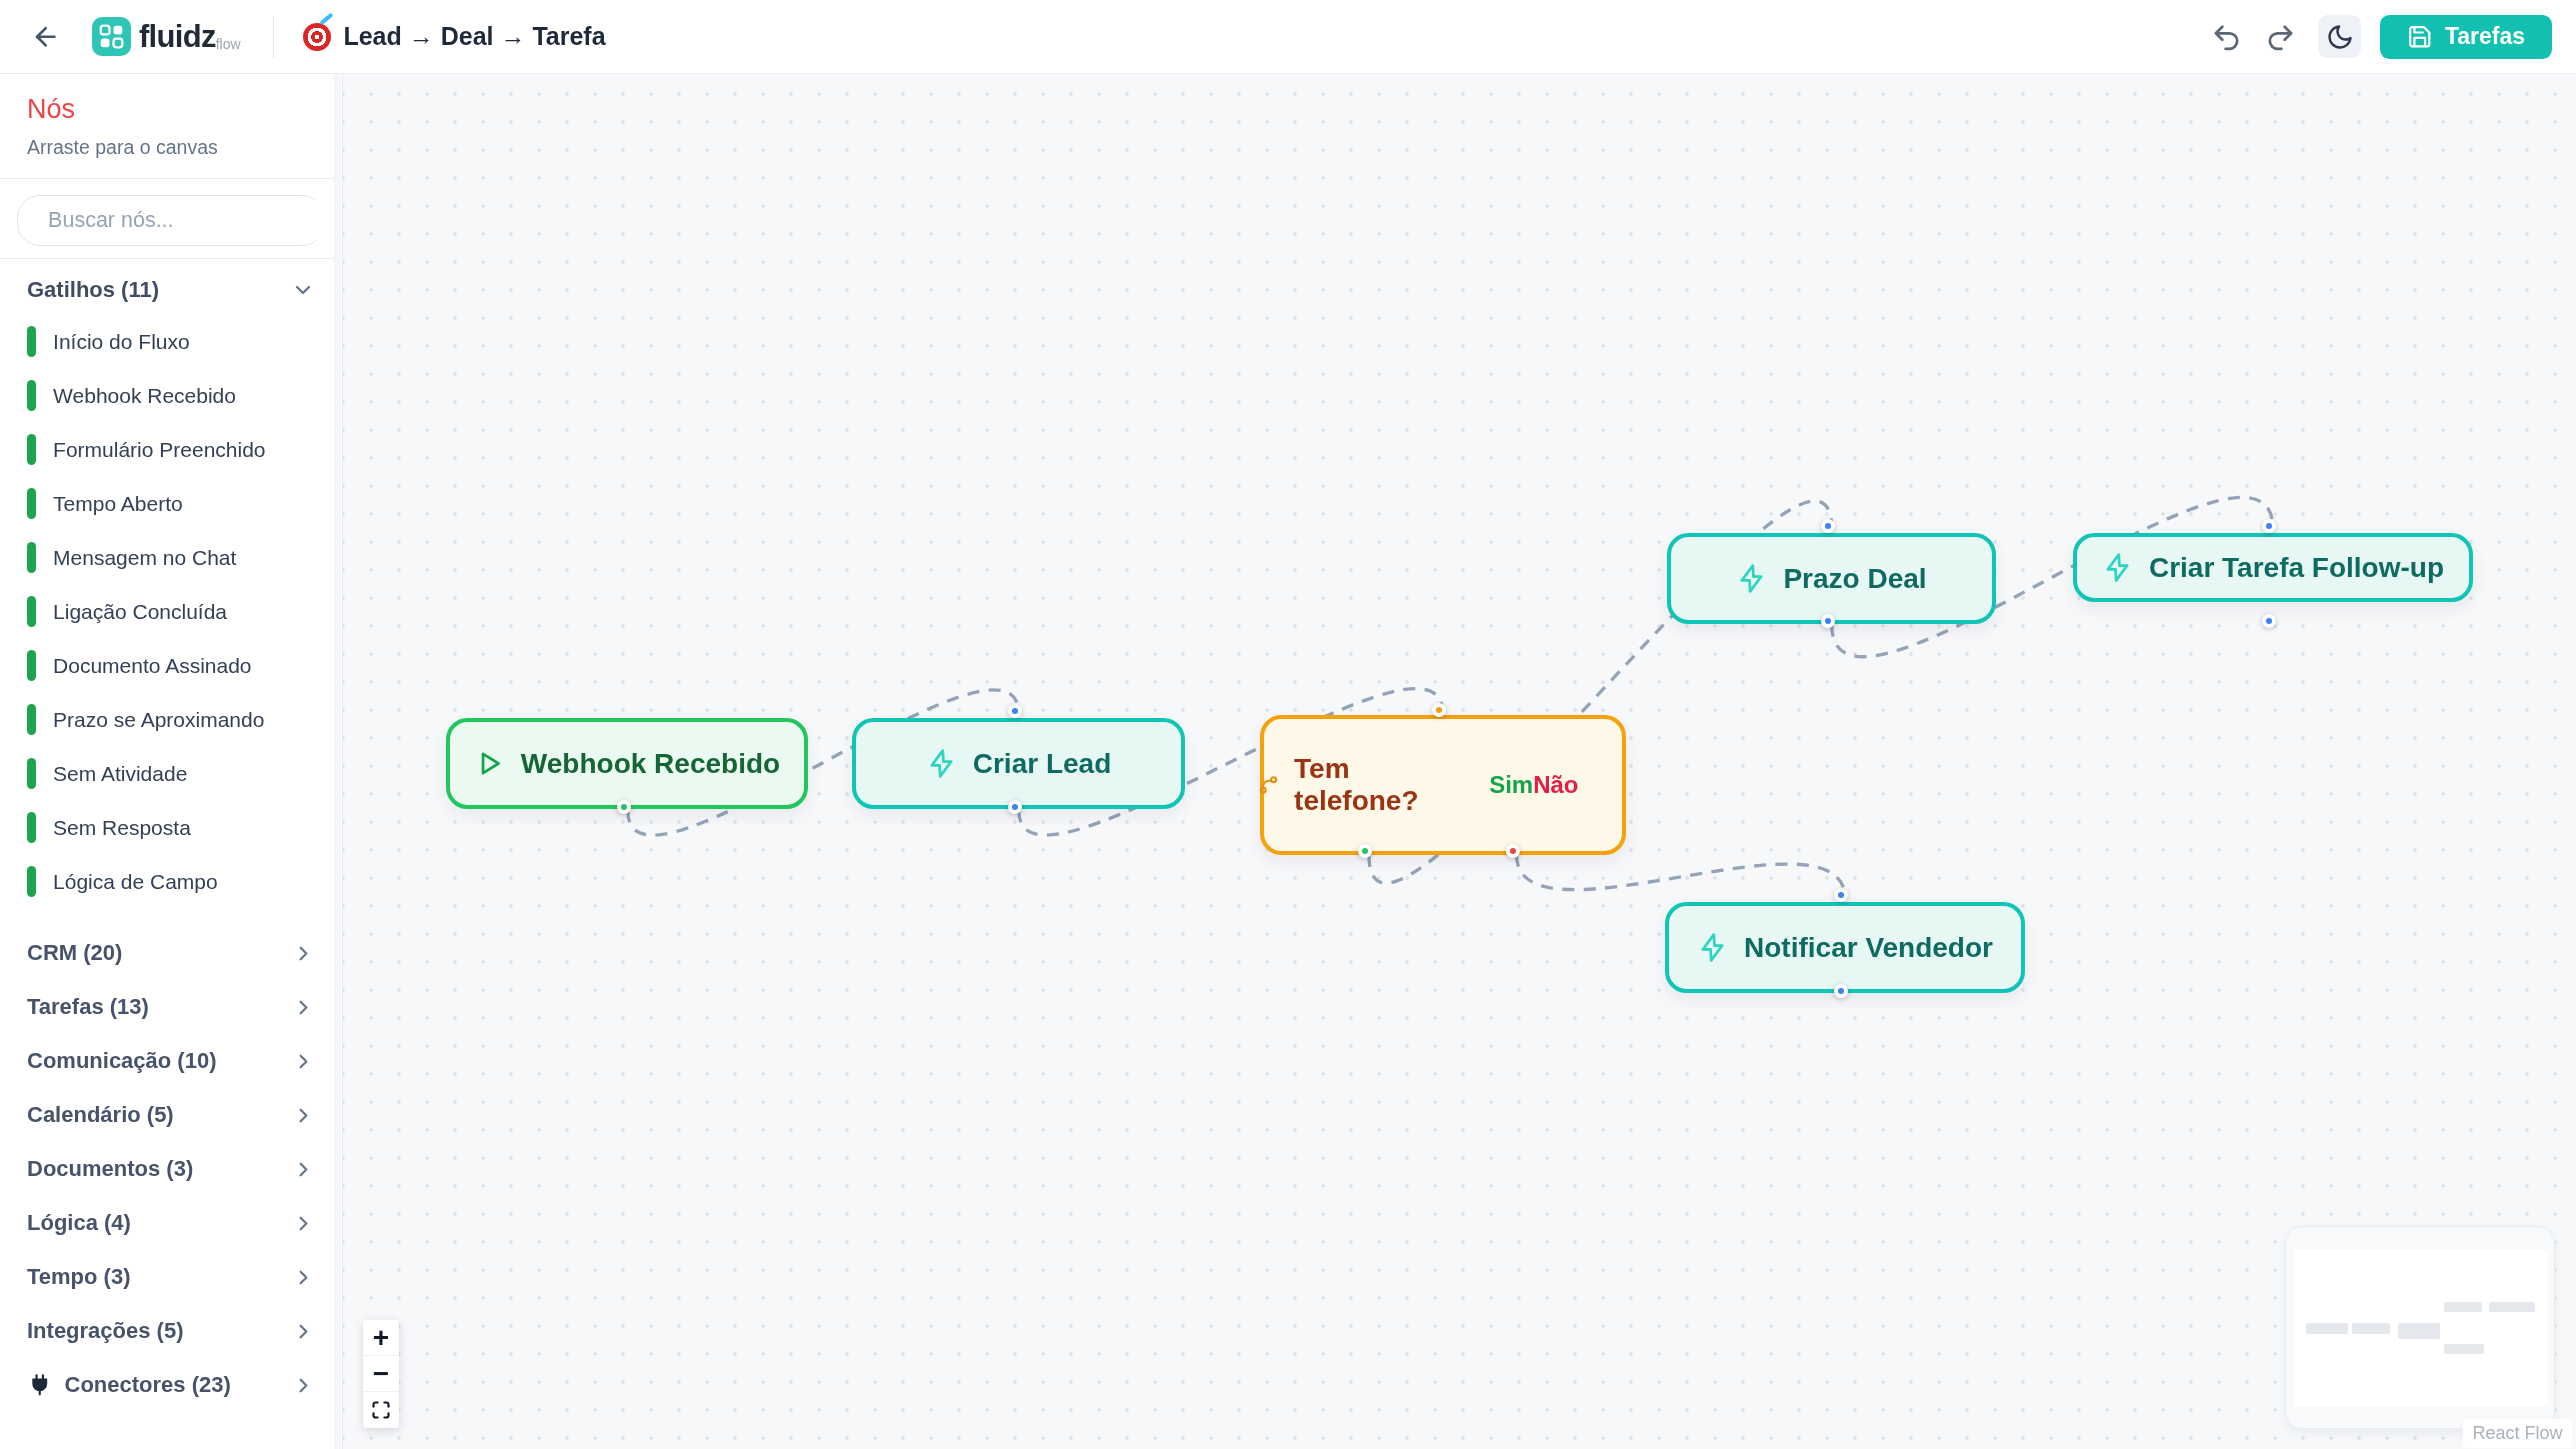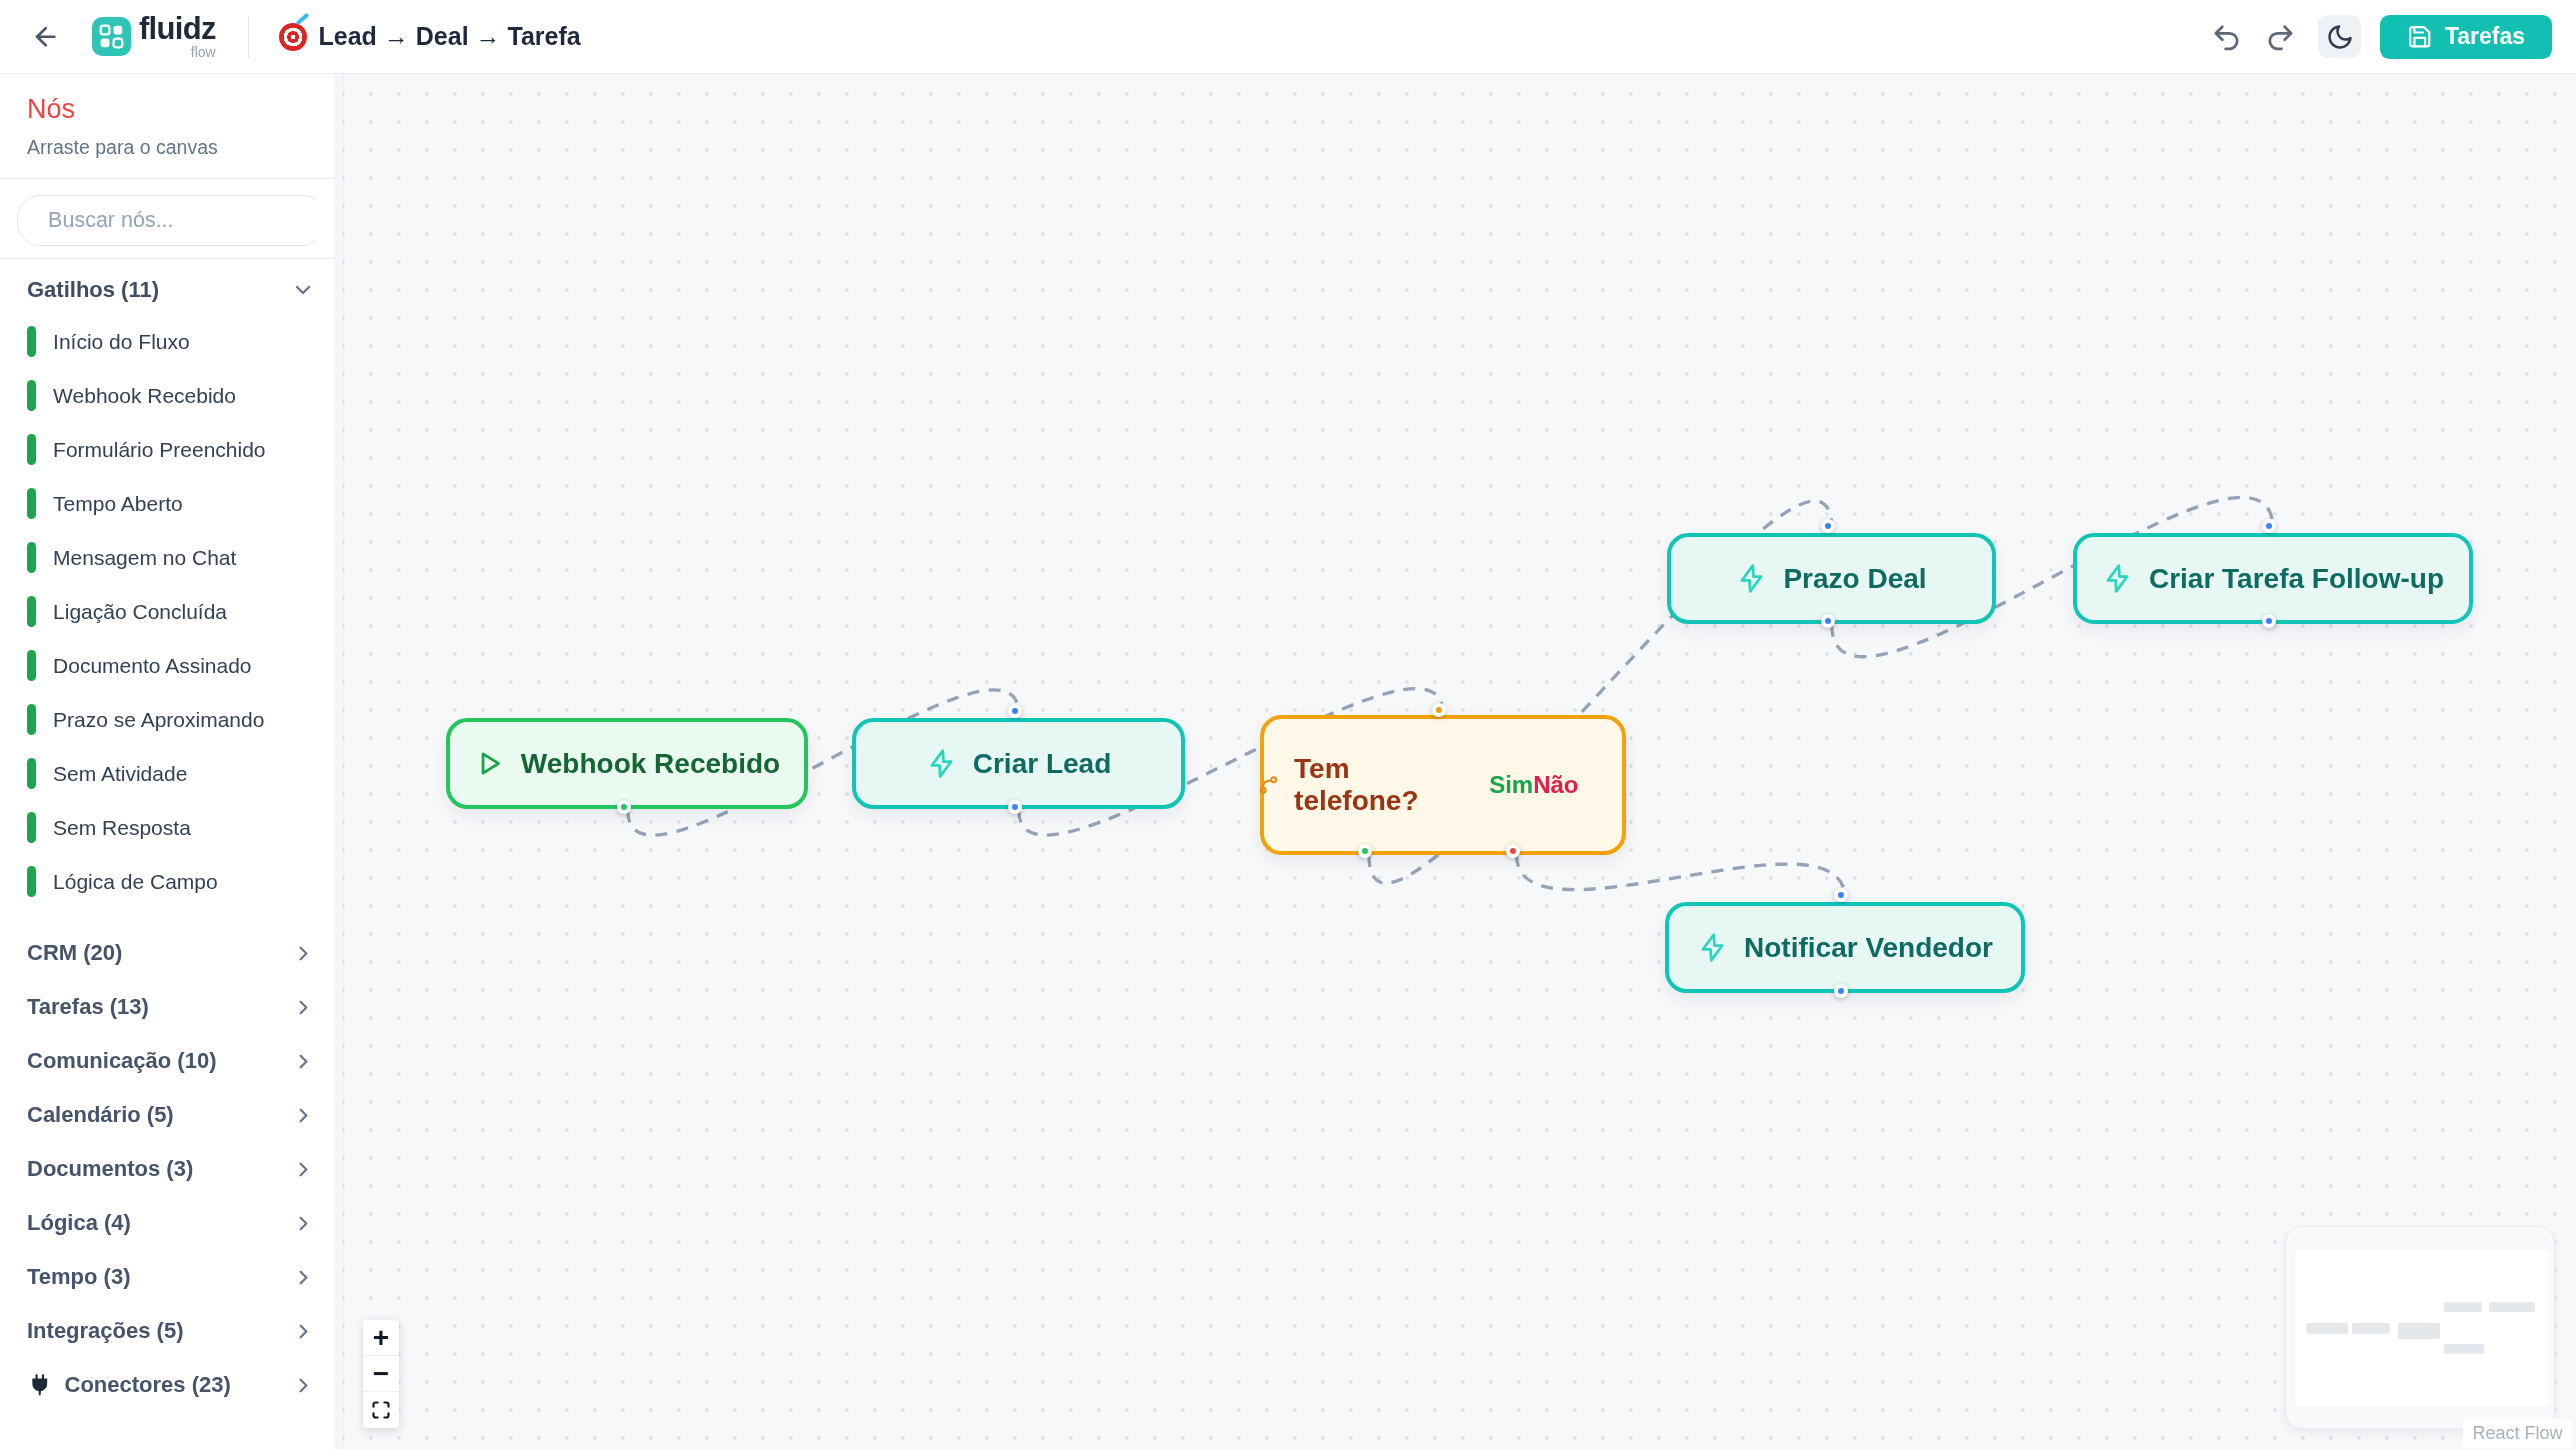--- a/index.html
+++ b/index.html
@@ -8,21 +8,21 @@
   .app { position:relative; width:2576px; height:1449px; }
 
   
   .topbar { position:absolute; left:0; top:0; width:2576px; height:74px; background:#ffffff;
     border-bottom:1.3px solid #e8ebf0; display:flex; align-items:center; padding:0 24px 0 27px; z-index:30; }
   .back-btn { width:38px; height:38px; display:flex; align-items:center; justify-content:center;
     border:none; background:transparent; cursor:pointer; }
   .brand { display:flex; align-items:center; margin-left:27px; }
   .brand-mark { width:39px; height:39px; border-radius:10px; background:#2ec4b6; display:flex;
     align-items:center; justify-content:center; }
-  .brand-text { margin-left:8px; display:flex; flex-direction:column; align-items:flex-end; }
+  .brand-text { margin-left:8px; display:flex; flex-direction:row; align-items:flex-end; }
   .brand-name { font-size:31px; font-weight:800; color:#1f2937; line-height:31px; letter-spacing:-0.7px; }
   .brand-sub { font-size:14px; color:#9ca3af; line-height:14.8px; margin-top:1.3px; }
   .top-divider { width:1.3px; height:42px; background:#e5e7eb; margin:0 29.5px 0 32px; }
   .breadcrumb { display:flex; align-items:center; gap:12px; }
   .target-ico { position:relative; width:28px; height:28px; border-radius:50%;
     background:radial-gradient(circle at 50% 50%, #fff 0 12%, #dc2626 12% 30%, #fff 30% 48%, #dc2626 48% 100%); }
   .target-ico::after { content:""; position:absolute; left:16px; top:-5.4px; width:14.8px; height:4px;
     background:#38bdf8; border-radius:2px; transform:rotate(-40deg); }
   .bc-title { font-size:25px; font-weight:700; color:#1e293b; }
   .top-spacer { flex:1; }
@@ -77,21 +77,21 @@
     flex-direction:row; gap:13.4px; justify-content:center; }
   .cond-title { display:flex; align-items:center; gap:14.8px; }
   .cond-out { width:100%; display:flex; justify-content:space-between; padding:0 51px 0 48px; }
   .out-yes { font-size:24px; font-weight:700; color:#16a34a; }
   .out-no  { font-size:24px; font-weight:700; color:#e11d48; }
 
   .n-webhook { left:103px; top:644px;  width:362px; height:91px; }
   .n-lead    { left:509px; top:644px;  width:333px; height:91px; }
   .n-cond    { left:917px; top:641px; width:366px; height:140px; }
   .n-deal    { left:1324px; top:459px; width:329px; height:91px; }
-  .n-tarefa  { left:1730px; top:459px; width:400px; height:91px;border-radius:21px; }
+  .n-tarefa  { left:1730px; top:459px; width:400px; height:69px; }
   .n-notif   { left:1322px; top:828px; width:360px; height:91px; }
 
   .handle { position:absolute; width:14px; height:14px; border-radius:50%;
     border:4px solid #ffffff; box-shadow:0 1.3px 5.4px rgba(15,23,42,.25); z-index:5; cursor:crosshair; }
   .h-green { background:#22c55e; } .h-blue { background:#3b82f6; }
   .h-orange { background:#f59e0b; } .h-red { background:#ef4444; }
 
   
   .controls { position:absolute; left:20px; top:1246px; width:36px; background:#fff; border-radius:4px;
     box-shadow:0 2.7px 9.4px rgba(15,23,42,.14); overflow:hidden; }

